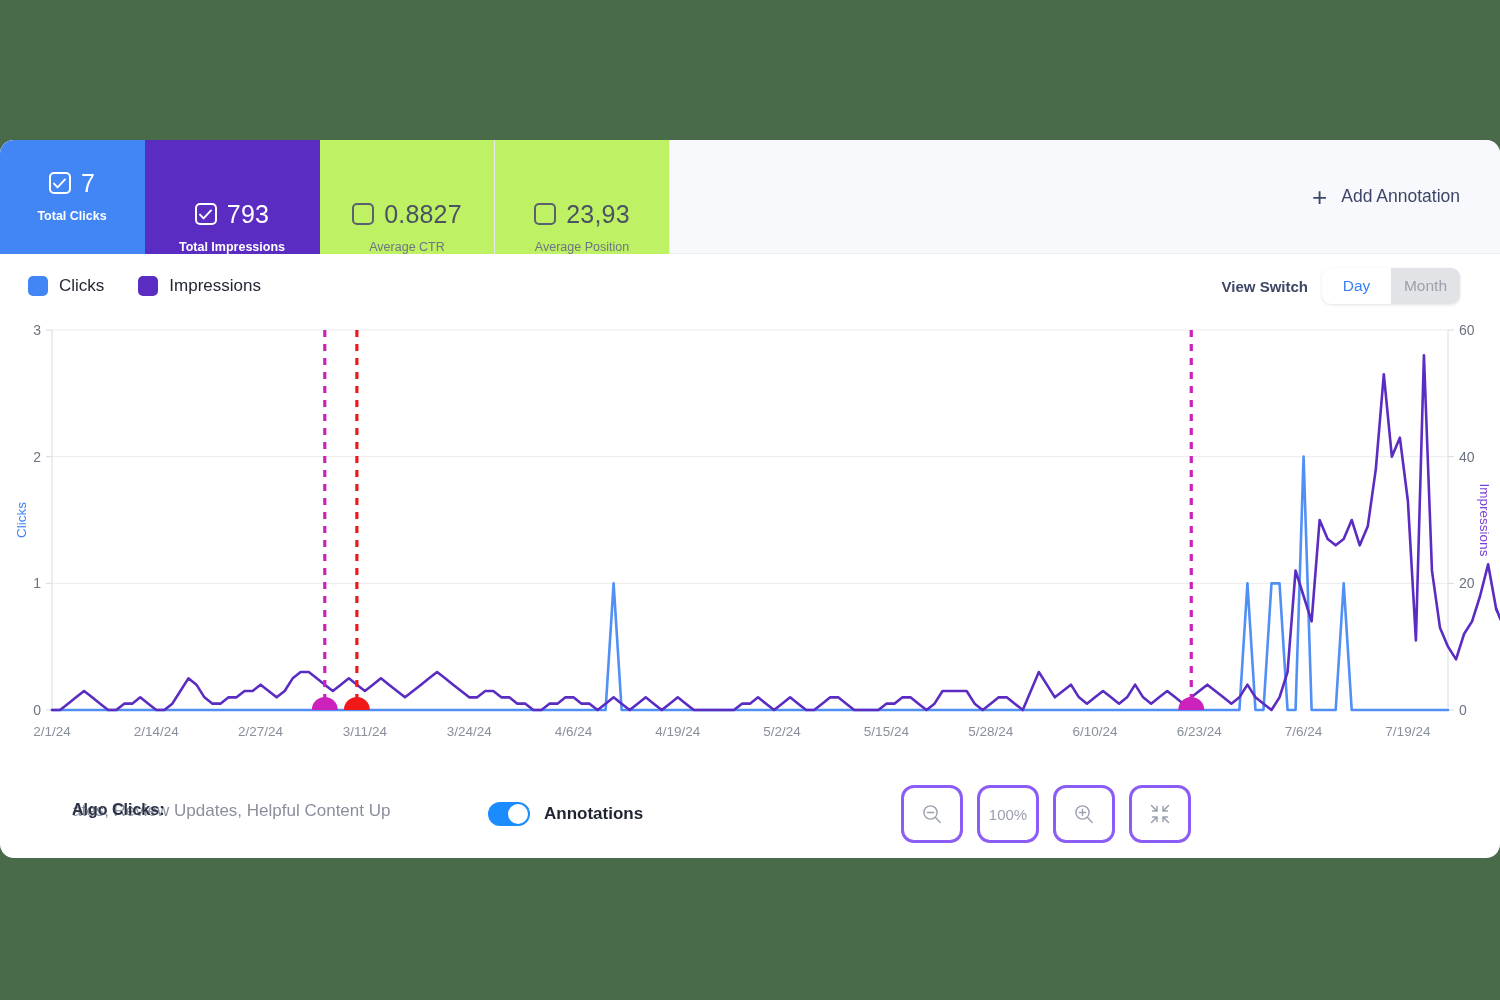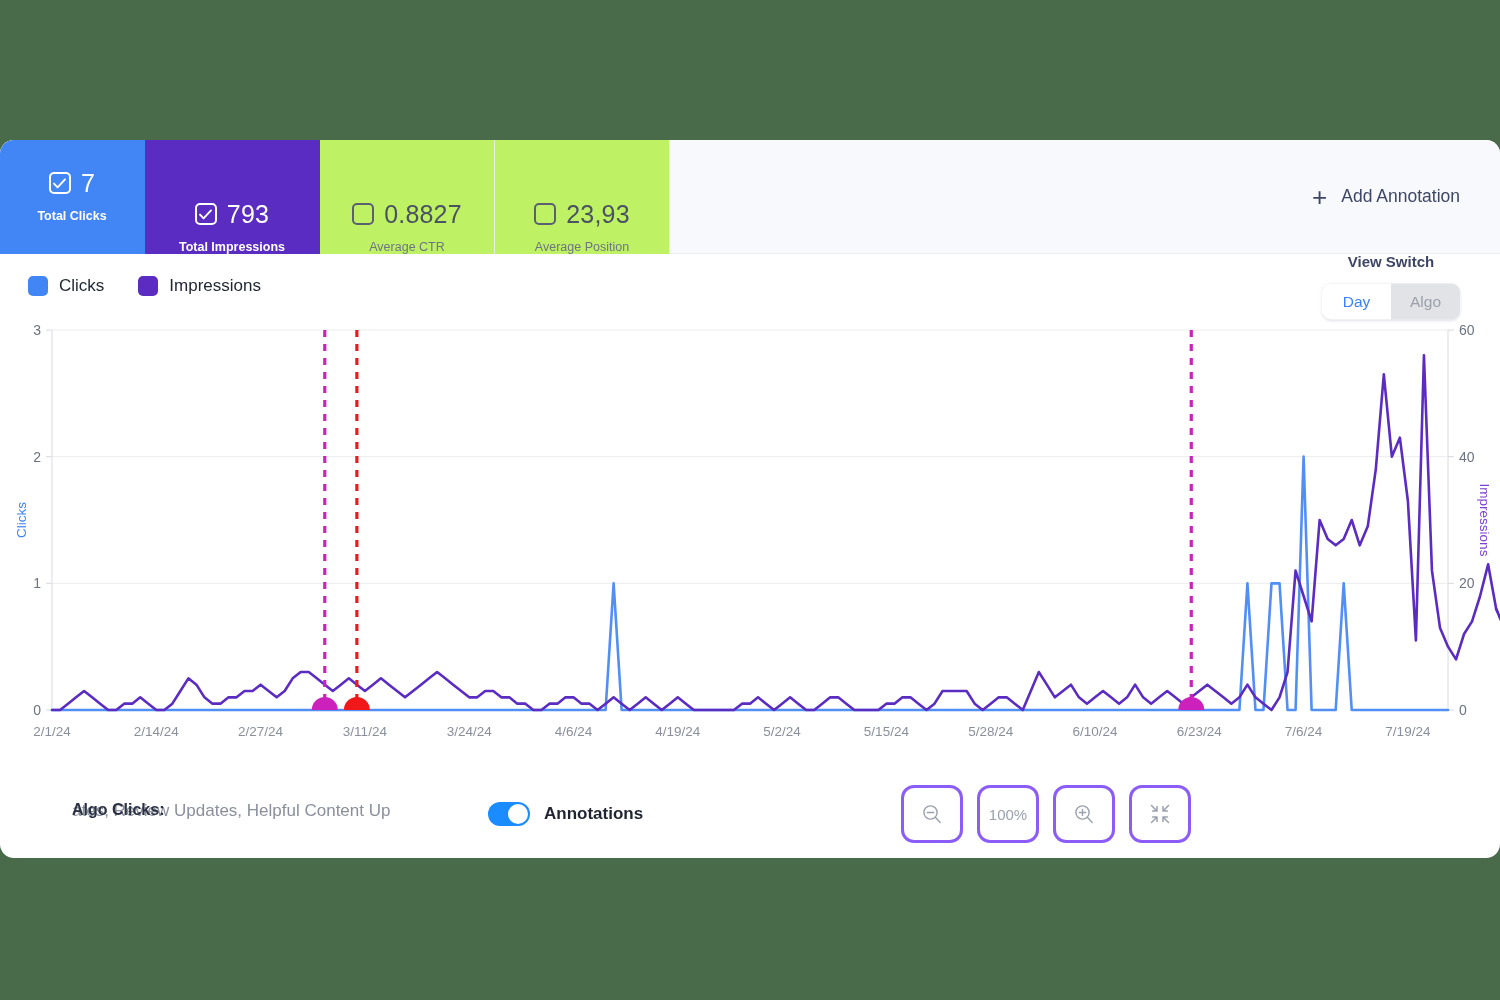--- a/index.html
+++ b/index.html
@@ -87,21 +87,21 @@
     padding: 0 40px 0 28px;
     position: relative;
   }
   .legend-item { display: flex; align-items: center; gap: 11px; margin-right: 34px; cursor: pointer; }
   .legend-swatch { width: 20px; height: 20px; border-radius: 5px; flex: none; }
   .legend-text { font-size: 17px; color: #1f2430; }
 
   #view-switch-wrap {
     position: absolute; right: 40px; top: 50%;
     transform: translateY(-50%);
-    display: flex; align-items: center; gap: 14px; flex-direction: column;
+    display: flex; align-items: center; gap: 14px;
   }
   #view-switch-label { font-size: 15px; color: #3d4666; font-weight: 600; }
   #view-switch {
     display: flex;
     border-radius: 9px;
     overflow: hidden;
     background: #f1f2f5;
     box-shadow: 0 1px 3px rgba(20,30,60,.13);
   }
   .vs-btn {
@@ -217,21 +217,21 @@
     </div>
     <div class="legend-item">
       <span class="legend-swatch" style="background:#5b2cc2"></span>
       <span class="legend-text">Impressions</span>
     </div>
 
     <div id="view-switch-wrap">
       <span id="view-switch-label">View Switch</span>
       <div id="view-switch">
         <button class="vs-btn selected">Day</button>
-        <button class="vs-btn">Algo</button>
+        <button class="vs-btn">Month</button>
       </div>
     </div>
   </div>
 
   <div id="chart-area">
     <svg id="chart-svg" width="1500" height="470">
         <line x1="52" y1="12" x2="52" y2="392" stroke="#d8dae0" stroke-width="1"></line>
         <line x1="1448" y1="12" x2="1448" y2="392" stroke="#d8dae0" stroke-width="1"></line>
         <text x="41" y="397" text-anchor="end" font-size="14" fill="#6b7280" font-family="&quot;Liberation Sans&quot;, sans-serif">0</text>
         <line x1="46" y1="392" x2="52" y2="392" stroke="#d8dae0" stroke-width="1"></line>

